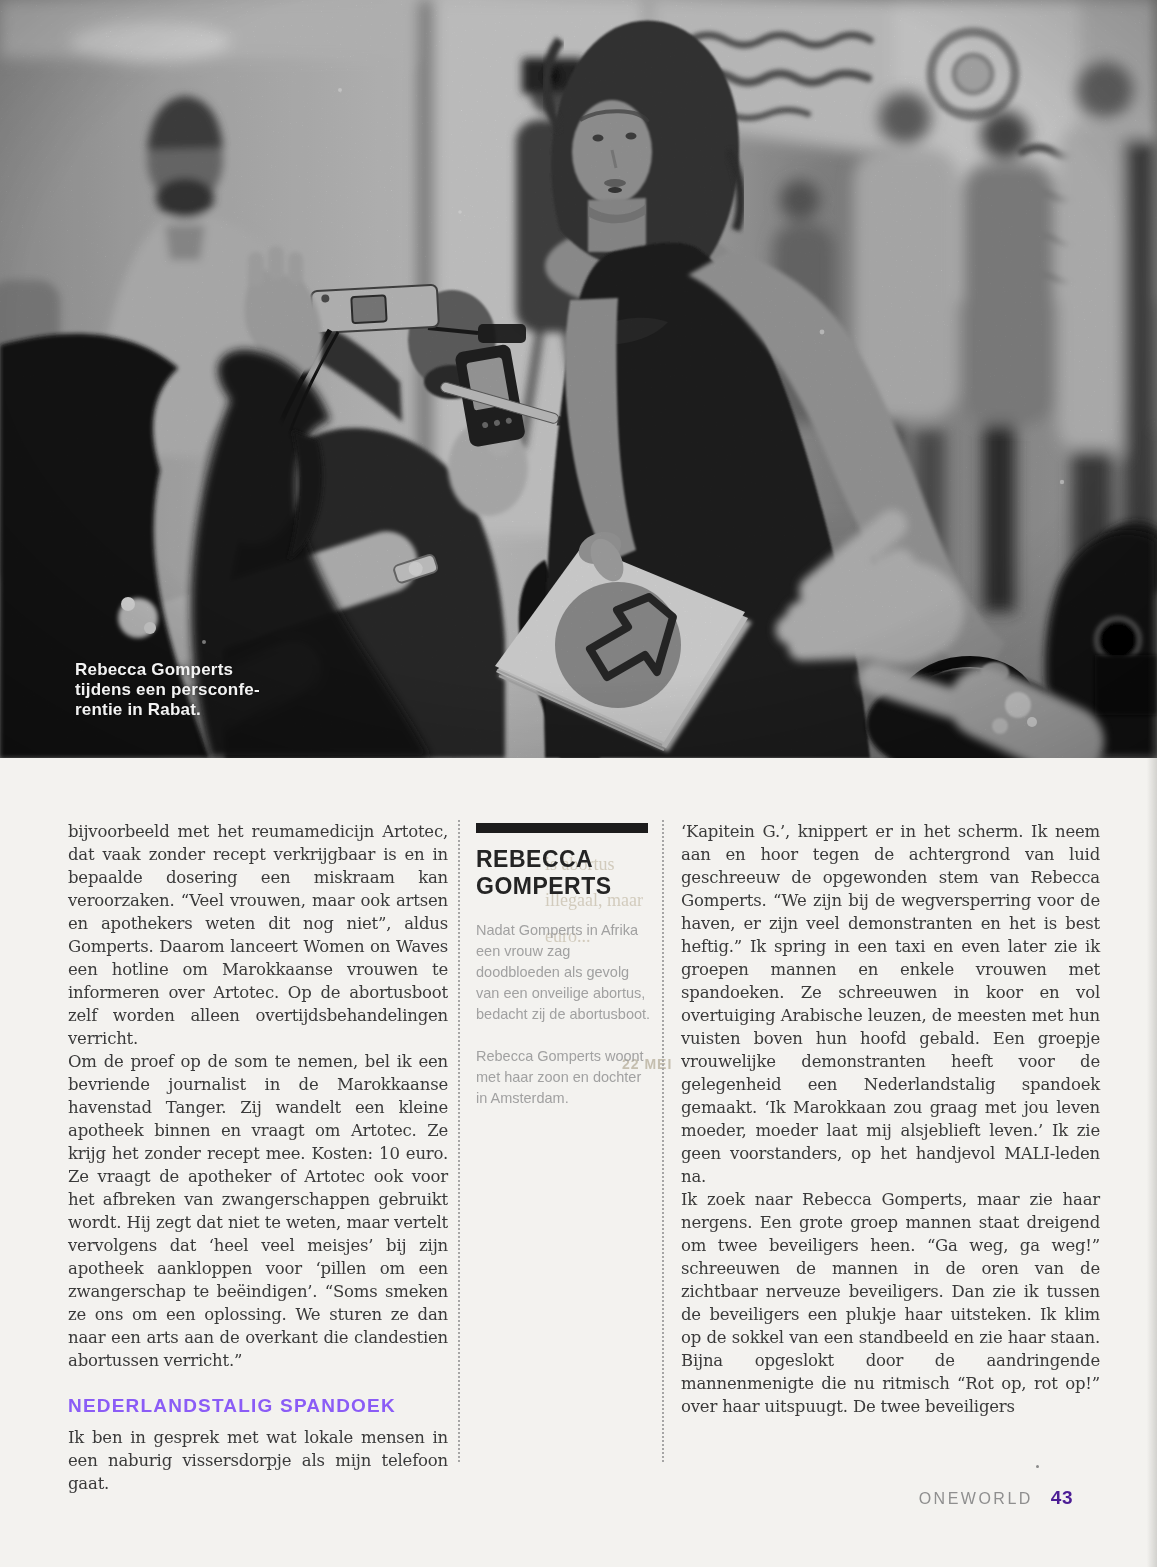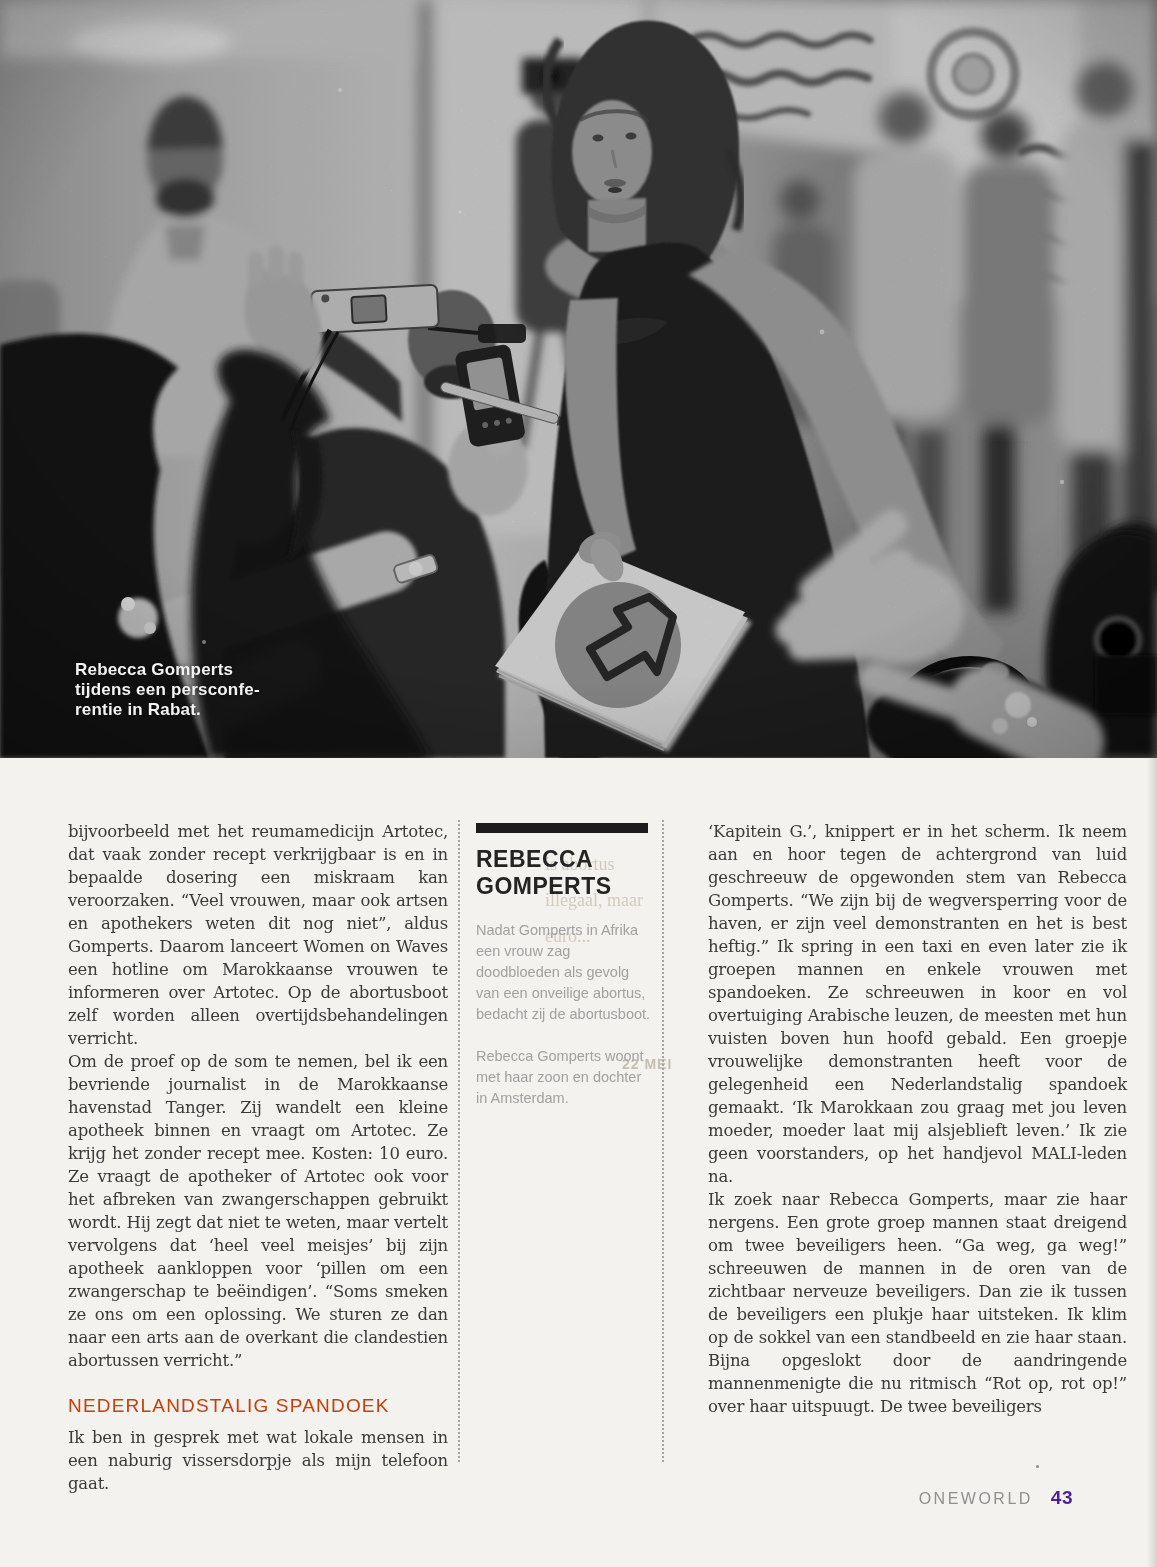--- a/index.html
+++ b/index.html
@@ -19,24 +19,24 @@
   .caption span{display:block;}
   
   .col{
     position:absolute;
     font-family:"DejaVu Serif","Liberation Serif",serif;
     font-size:16.5px;line-height:23px;letter-spacing:-0.2px;
     color:#3a3a3a;text-align:justify;z-index:2;
   }
   .col p{margin:0;}
   .col1{left:68px;top:820px;width:380px;}
-  .col3{left:708px;top:820px;width:419px;}
+  .col3{left:681px;top:820px;width:419px;}
   .subhead{
     font-family:"Liberation Sans",sans-serif;
-    font-size:19px;font-weight:normal;color:#c2410c;letter-spacing:1.2px;
+    font-size:19px;font-weight:bold;color:#8b5cf6;letter-spacing:1.2px;
     margin:22px 0 9px 0;text-align:left;
   }
   
   .sep{position:absolute;top:820px;height:642px;width:0;border-left:2px dotted #a5a5a5;z-index:1;}
   .sep1{left:458px;}
   .sep2{left:662px;}
   
   .sidebar{position:absolute;left:476px;top:823px;width:176px;z-index:3;}
   .sidebar .bar{height:10px;width:172px;background:#1c1c1c;margin-bottom:13px;}
   .sidebar h3{

